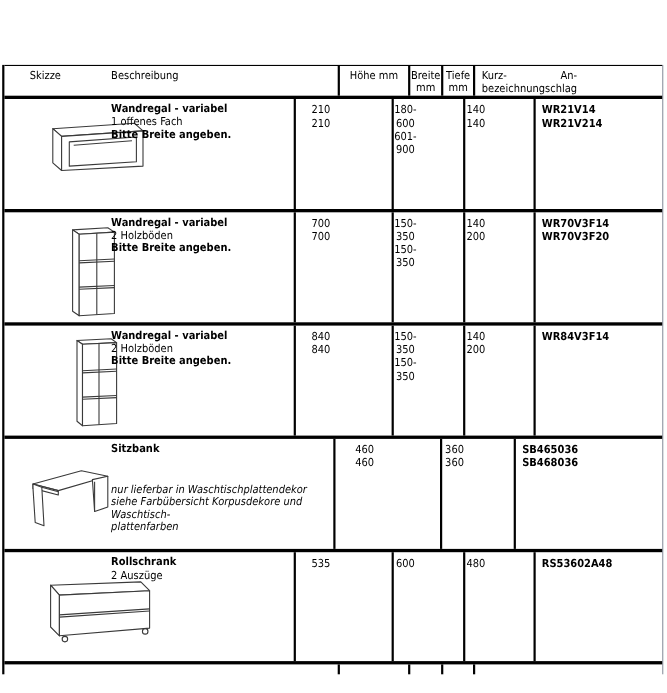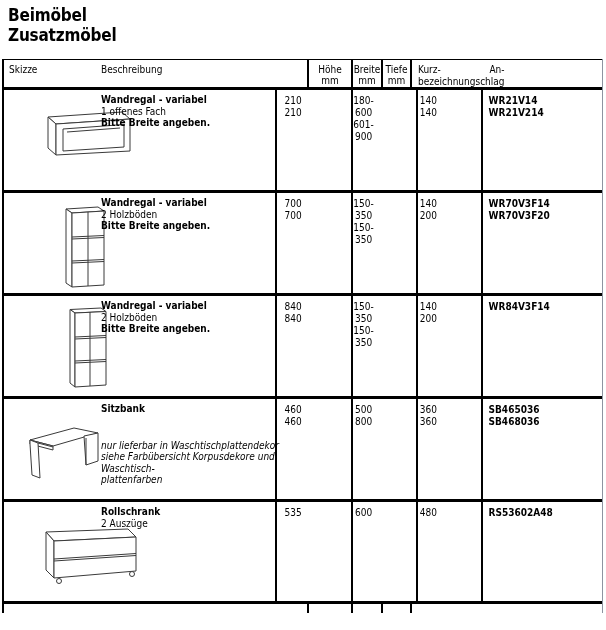--- a/index.html
+++ b/index.html
@@ -31,25 +31,25 @@
     border-bottom:3px solid #000;
     font-size:10px;
   }
   .brow { height:103px; border-bottom:3px solid #000; position:relative;gap:42px; }
   .brow.last { height:102px; }
   .prow { height:9px; }
 
   .c { height:100%; }
   .c + .c { border-left:2px solid #000; }
   .c-desc  { width:303px; position:relative; }
-  .c-hoehe { width:44px; }
+  .c-hoehe { width:64px; }
   .c-breite{ width:30px; }
   .c-tiefe { width:29px; }
   .c-kurz  { width:158px; }
-  .thead .c-desc .sk { position:absolute; left:5px; top:4px; }
+  .thead .c-desc .sk { position:absolute; left:23px; top:4px; }
   .thead .c-desc .be { position:absolute; left:97px; top:4px; }
   .thead .cnum { text-align:center; padding-top:4px; }
   .thead .c-kurz { display:flex; justify-content:flex-start; padding:4px 5px 0 6px; line-height:12px; }
   .thead .c-kurz .r { text-align:right; }
 
   .num { text-align:center; font-size:10px; line-height:12px; padding-top:5px; }
   .kurzvals { font-size:10px; font-weight:700; line-height:12px; padding:5px 0 0 6px; }
 
   .descText { position:absolute; left:97px; top:4px; font-size:10px; line-height:11.5px; width:200px; }
   .descText .b { font-weight:700; }
@@ -65,24 +65,20 @@
     fill:#fff; stroke:#3a3a3a; stroke-width:1; stroke-linejoin:round;
   }
   .sketch line { fill:none; }
   .sketch circle { fill:#fff; }
 </style>
 </head>
 <body>
 
 <div class="page">
 
-  <div class="titles">
-    <div class="tline">Beimöbel</div>
-    <div class="tline">Zusatzmöbel</div>
-  </div>
 
   <div class="tbl">
 
     <div class="row thead">
       <div class="c c-desc">
         <span class="sk">Skizze</span>
         <span class="be">Beschreibung</span>
       </div>
       <div class="c c-hoehe cnum">Höhe mm</div>
       <div class="c c-breite cnum">Breite mm</div>
@@ -219,24 +215,20 @@
             <div>nur lieferbar in Waschtischplattendekor</div>
             <div>siehe Farbübersicht Korpusdekore und Waschtisch-</div>
             <div>plattenfarben</div>
           </div>
         </div>
       </div>
       <div class="c c-hoehe num">
         <div>460</div>
         <div>460</div>
       </div>
-      <div class="c c-breite num">
-        <div>500</div>
-        <div>800</div>
-      </div>
       <div class="c c-tiefe num">
         <div>360</div>
         <div>360</div>
       </div>
       <div class="c c-kurz kurzvals">
         <div>SB465036</div>
         <div>SB468036</div>
       </div>
     </div>
 

